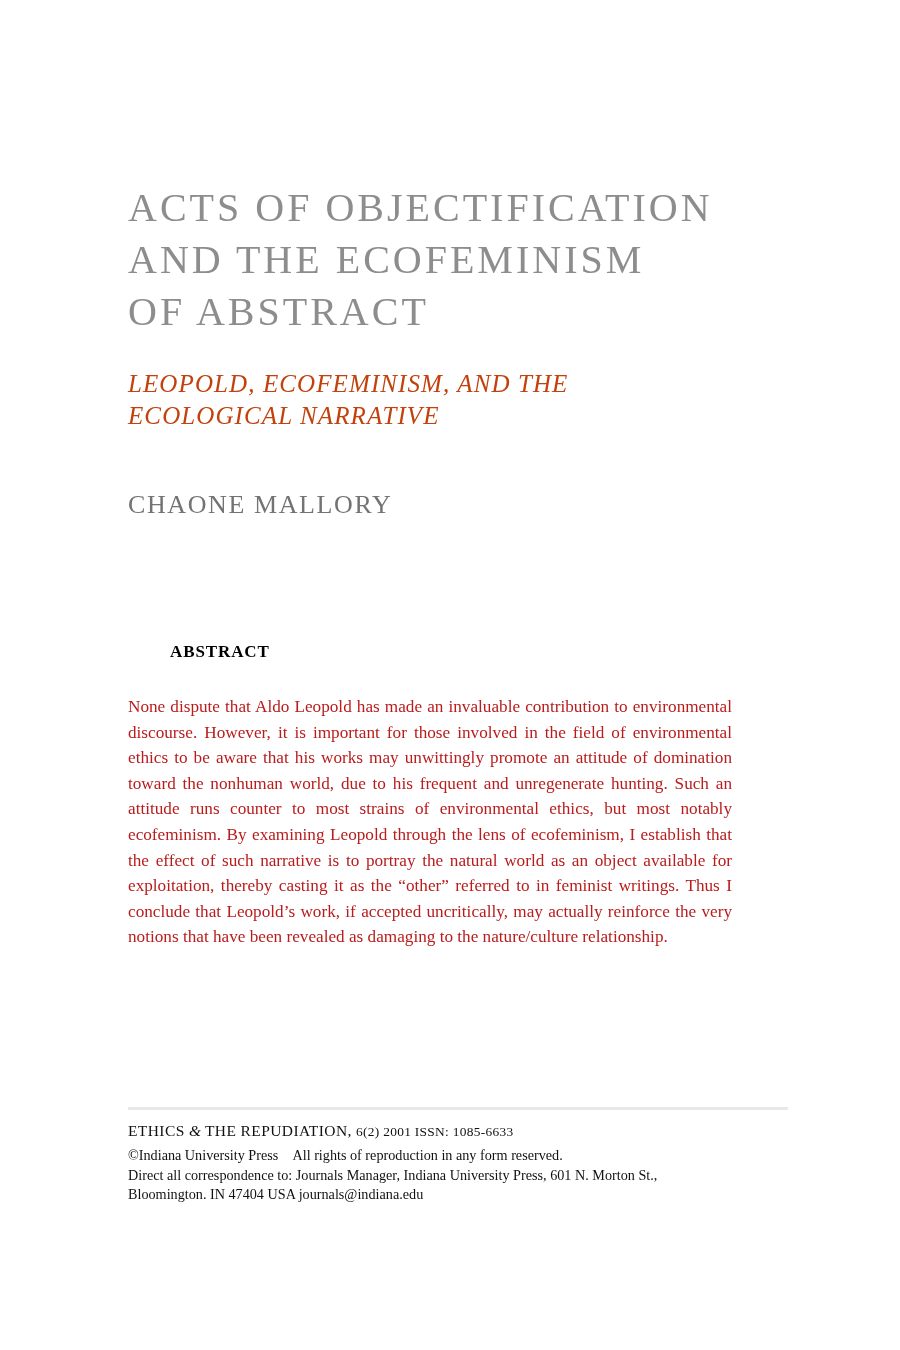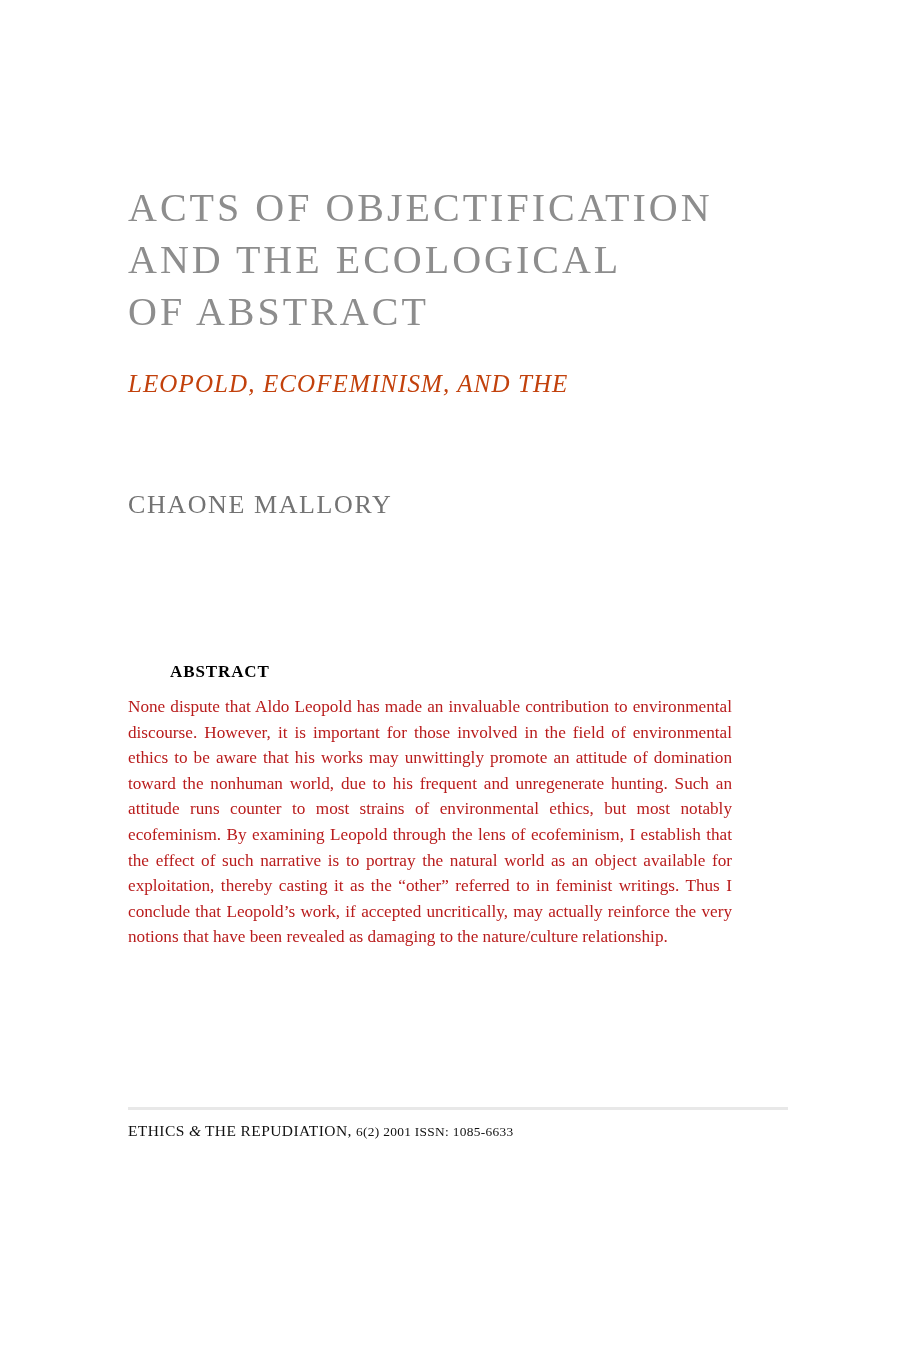--- a/index.html
+++ b/index.html
@@ -71,21 +71,21 @@
     letter-spacing: 1.6px;
     color: #737373;
     font-weight: 400;
     white-space: nowrap;
   }
 
   
   .abstract-heading {
     position: absolute;
     left: 170px;
-    top: 662px;
+    top: 642px;
     font-family: "Liberation Serif", "DejaVu Serif", serif;
     font-size: 17px;
     font-weight: bold;
     letter-spacing: 0.9px;
     color: #000;
   }
 
   .abstract-body {
     position: absolute;
     left: 128px;
@@ -152,39 +152,45 @@
     white-space: nowrap;
   }
 </style>
 </head>
 <body>
 
 <div class="page">
 
   <div class="title-block">
     <div class="title-line">ACTS OF OBJECTIFICATION</div>
-    <div class="title-line">AND THE ECOLOGICAL</div>
+    <div class="title-line">AND THE ECOFEMINISM</div>
     <div class="title-line">OF ABSTRACT</div>
   </div>
 
   <div class="subtitle-block">
     <div class="subtitle-line">LEOPOLD, ECOFEMINISM, AND THE</div>
+    <div class="subtitle-line">ECOLOGICAL NARRATIVE</div>
   </div>
 
   <div class="author">CHAONE MALLORY</div>
 
   <div class="abstract-heading">ABSTRACT</div>
 
   <div class="abstract-body">
     <p>None dispute that Aldo Leopold has made an invaluable contribution to environmental discourse. However, it is important for those involved in the field of environmental ethics to be aware that his works may unwittingly promote an attitude of domination toward the nonhuman world, due to his frequent and unregenerate hunting. Such an attitude runs counter to most strains of environmental ethics, but most notably ecofeminism. By examining Leopold through the lens of ecofeminism, I establish that the effect of such narrative is to portray the natural world as an object available for exploitation, thereby casting it as the “other” referred to in feminist writings. Thus I conclude that Leopold’s work, if accepted uncritically, may actually reinforce the very notions that have been revealed as damaging to the nature/culture relationship.</p>
   </div>
 
   <div class="footer-rule"></div>
 
   <div class="journal-line">
     <span>ETHICS</span>
     <span class="amp">&amp;</span>
     <span>THE REPUDIATION,</span>
     <span class="vol">6(2) 2001 ISSN: 1085-6633</span>
   </div>
 
+  <div class="footer-lines">
+    <div>©Indiana University Press All rights of reproduction in any form reserved.</div>
+    <div>Direct all correspondence to: Journals Manager, Indiana University Press, 601 N. Morton St.,</div>
+    <div>Bloomington. IN 47404 USA journals@indiana.edu</div>
+  </div>
 
 </div>
 
 </body></html>

